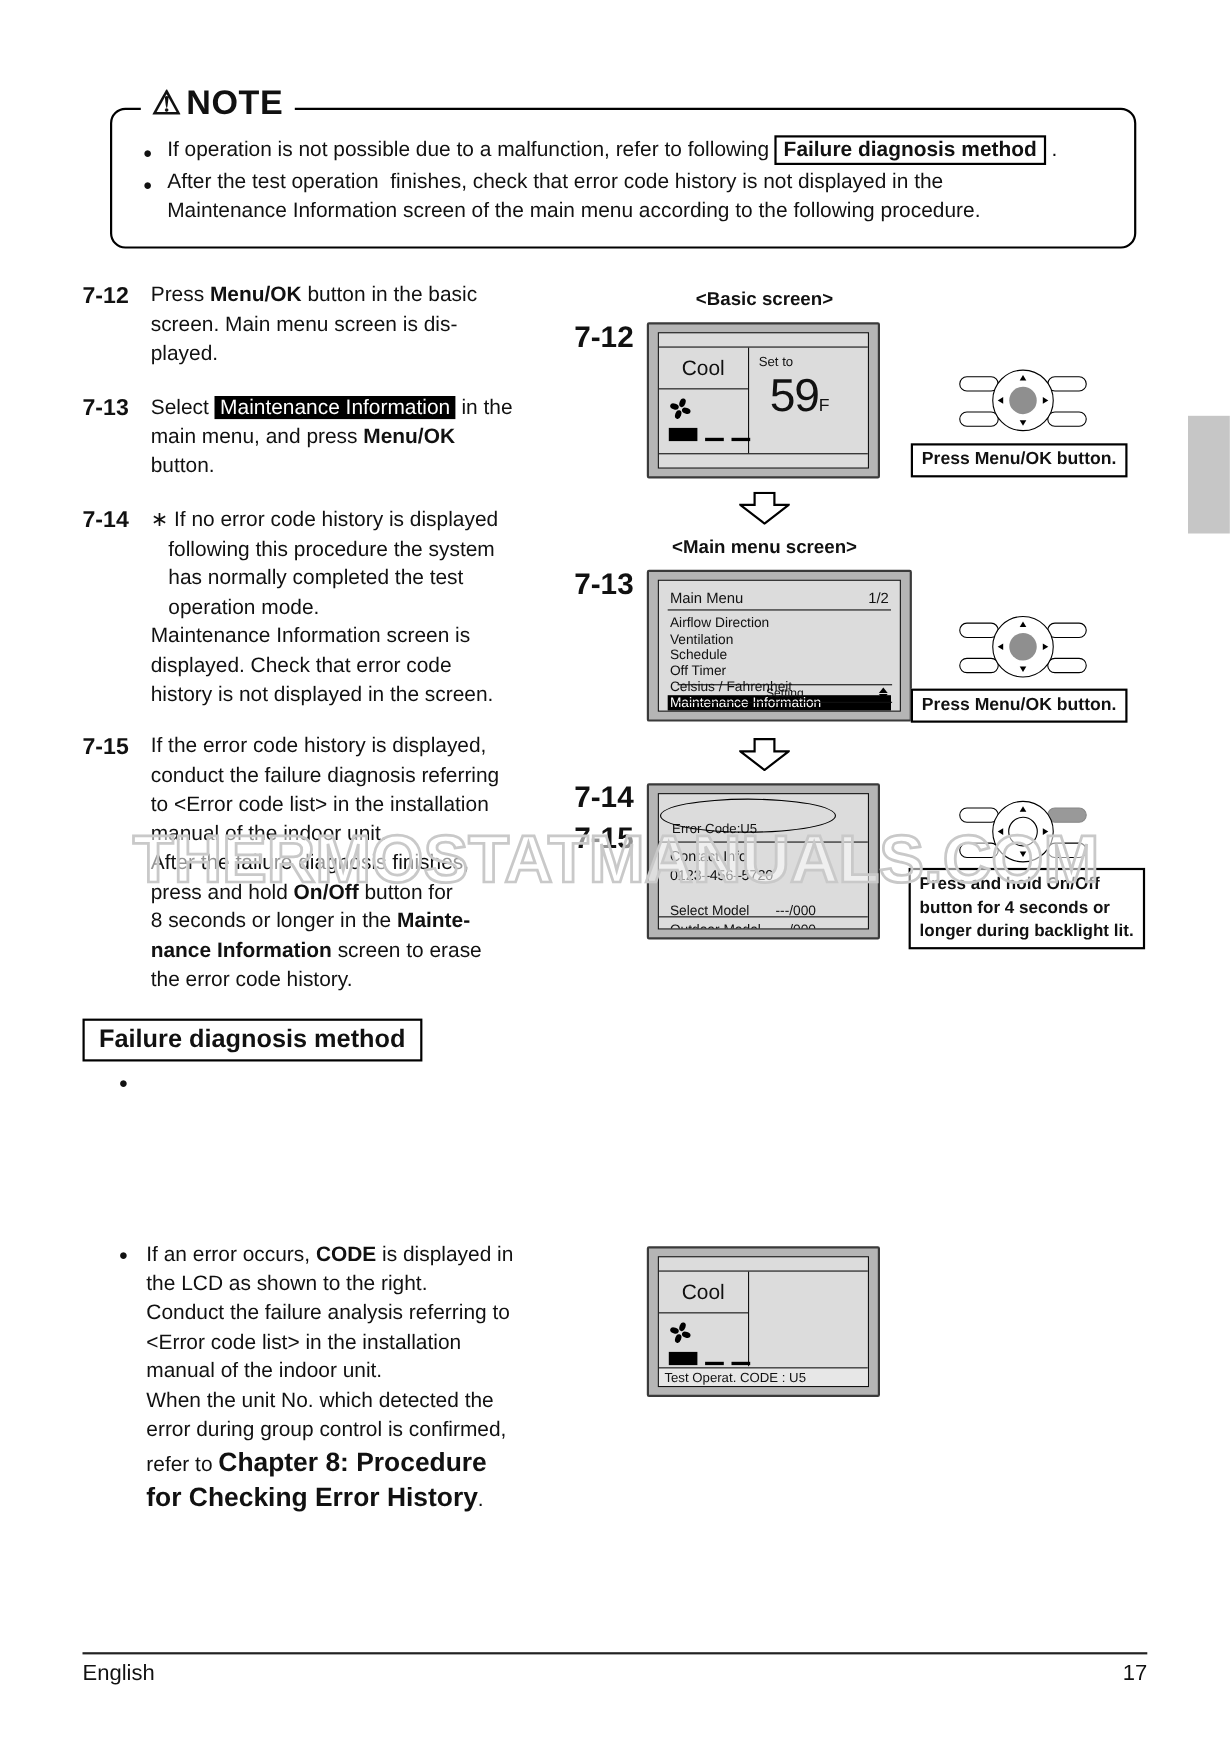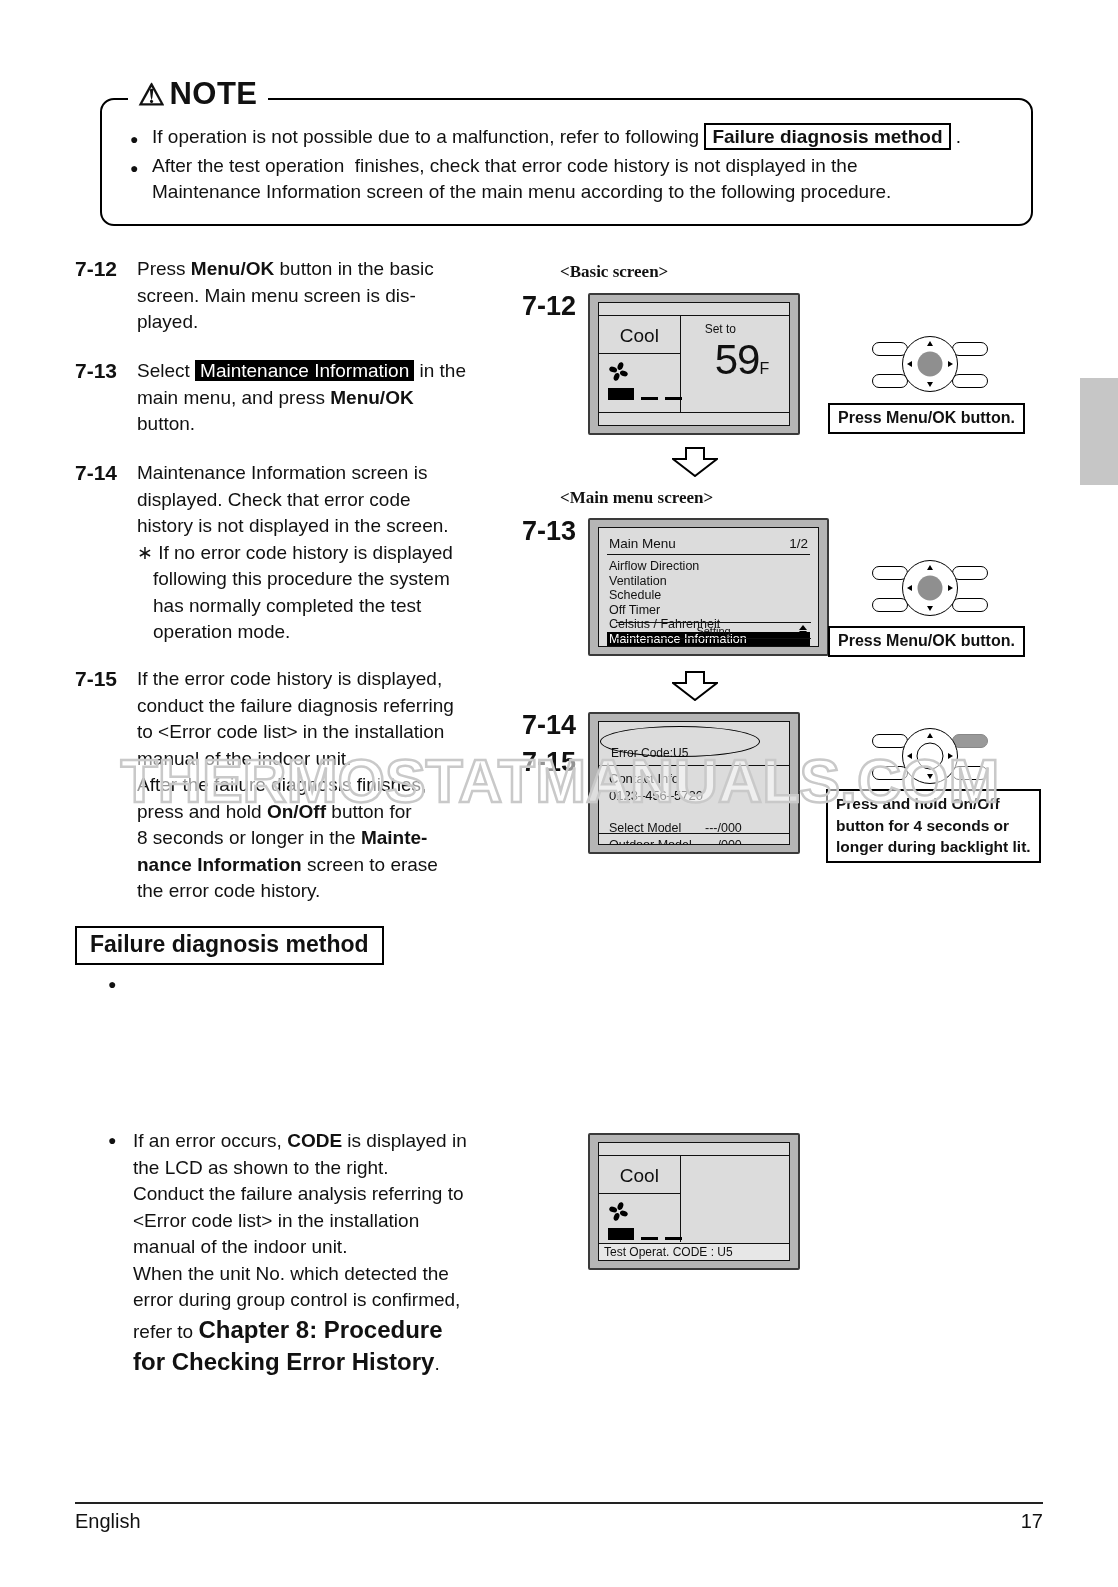--- a/index.html
+++ b/index.html
@@ -41,32 +41,32 @@
   .fdm-heading {
     border:2.5px solid #000; font-size:23px; font-weight:bold;
     padding:3px 13px 5px 13px; display:inline-block;
   }
   .fdm-bullet { display:flex; width:430px; }
   .fdm-bullet .dot { width:25px; font-size:14px; padding-top:4px; }
   .fdm-bullet .txt { font-size:19px; line-height:26.5px; }
   .bigbold { font-size:24px; font-weight:bold; line-height:32px; }
 
   
-  .screen-label { width:270px; font-size:17px; font-weight:bold;font-family:Liberation Serif, serif; }
+  .screen-label { width:270px; text-align:center; font-size:17px; font-weight:bold; }
   .marker { font-size:27px; font-weight:bold; }
 
   .lcd {
     background:#b5b5b5; border:2px solid #3a3a3a; border-radius:2px; padding:7px 8px;
   }
   .lcd-inner {
     width:100%; height:100%; background:#dcdcdc; border:1.5px solid #111;
     position:relative; overflow:hidden;
   }
   .lcd-topstrip { height:13px; border-bottom:1.5px solid #111; }
-  .lcd-main { display:flex; position:relative;gap:15px; }
+  .lcd-main { display:flex; position:relative; }
   .cell-l { width:43%; border-right:1.5px solid #111; display:flex; flex-direction:column; align-items:center; }
   .cell-r { flex:1; padding:6px 0 0 9px; }
   .cool-txt { font-size:19px; padding-top:9px; }
   .cool-underline { width:100%; border-bottom:1.2px solid #111; margin-top:6px; }
   .fan-row { align-self:flex-start; padding:7px 0 0 9px; }
   .bar-row { align-self:flex-start; padding:2px 0 0 9px; display:flex; align-items:flex-end; gap:7px; }
   .bar-solid { width:26px; height:12px; background:#000; }
   .bar-dash { width:17px; height:3px; background:#000; }
   .setto { font-size:12px; }
   .temp-row { display:flex; align-items:baseline; padding-left:10px; }
@@ -179,27 +179,27 @@
 <div class="abs step" style="left:75px; top:358px;">
   <div class="step-num">7-13</div>
   <div class="step-text pre"><span>Select </span><span class="inv">Maintenance Information</span><span> in the
 main menu, and press </span><b>Menu/OK</b><span>
 button.</span></div>
 </div>
 
 <div class="abs step" style="left:75px; top:460px;">
   <div class="step-num">7-14</div>
   <div class="step-text">
-    <div class="pre">Maintenance Information screen is
-displayed. Check that error code
-history is not displayed in the screen.</div>
     <div class="pre sub"><span>∗ </span><span>If no error code history is displayed
 following this procedure the system
 has normally completed the test
 operation mode.</span></div>
+    <div class="pre">Maintenance Information screen is
+displayed. Check that error code
+history is not displayed in the screen.</div>
   </div>
 </div>
 
 <div class="abs step" style="left:75px; top:666px;">
   <div class="step-num">7-15</div>
   <div class="step-text pre"><span>If the error code history is displayed,
 conduct the failure diagnosis referring
 to &lt;Error code list&gt; in the installation
 manual of the indoor unit.
 After the failure diagnosis finishes,

